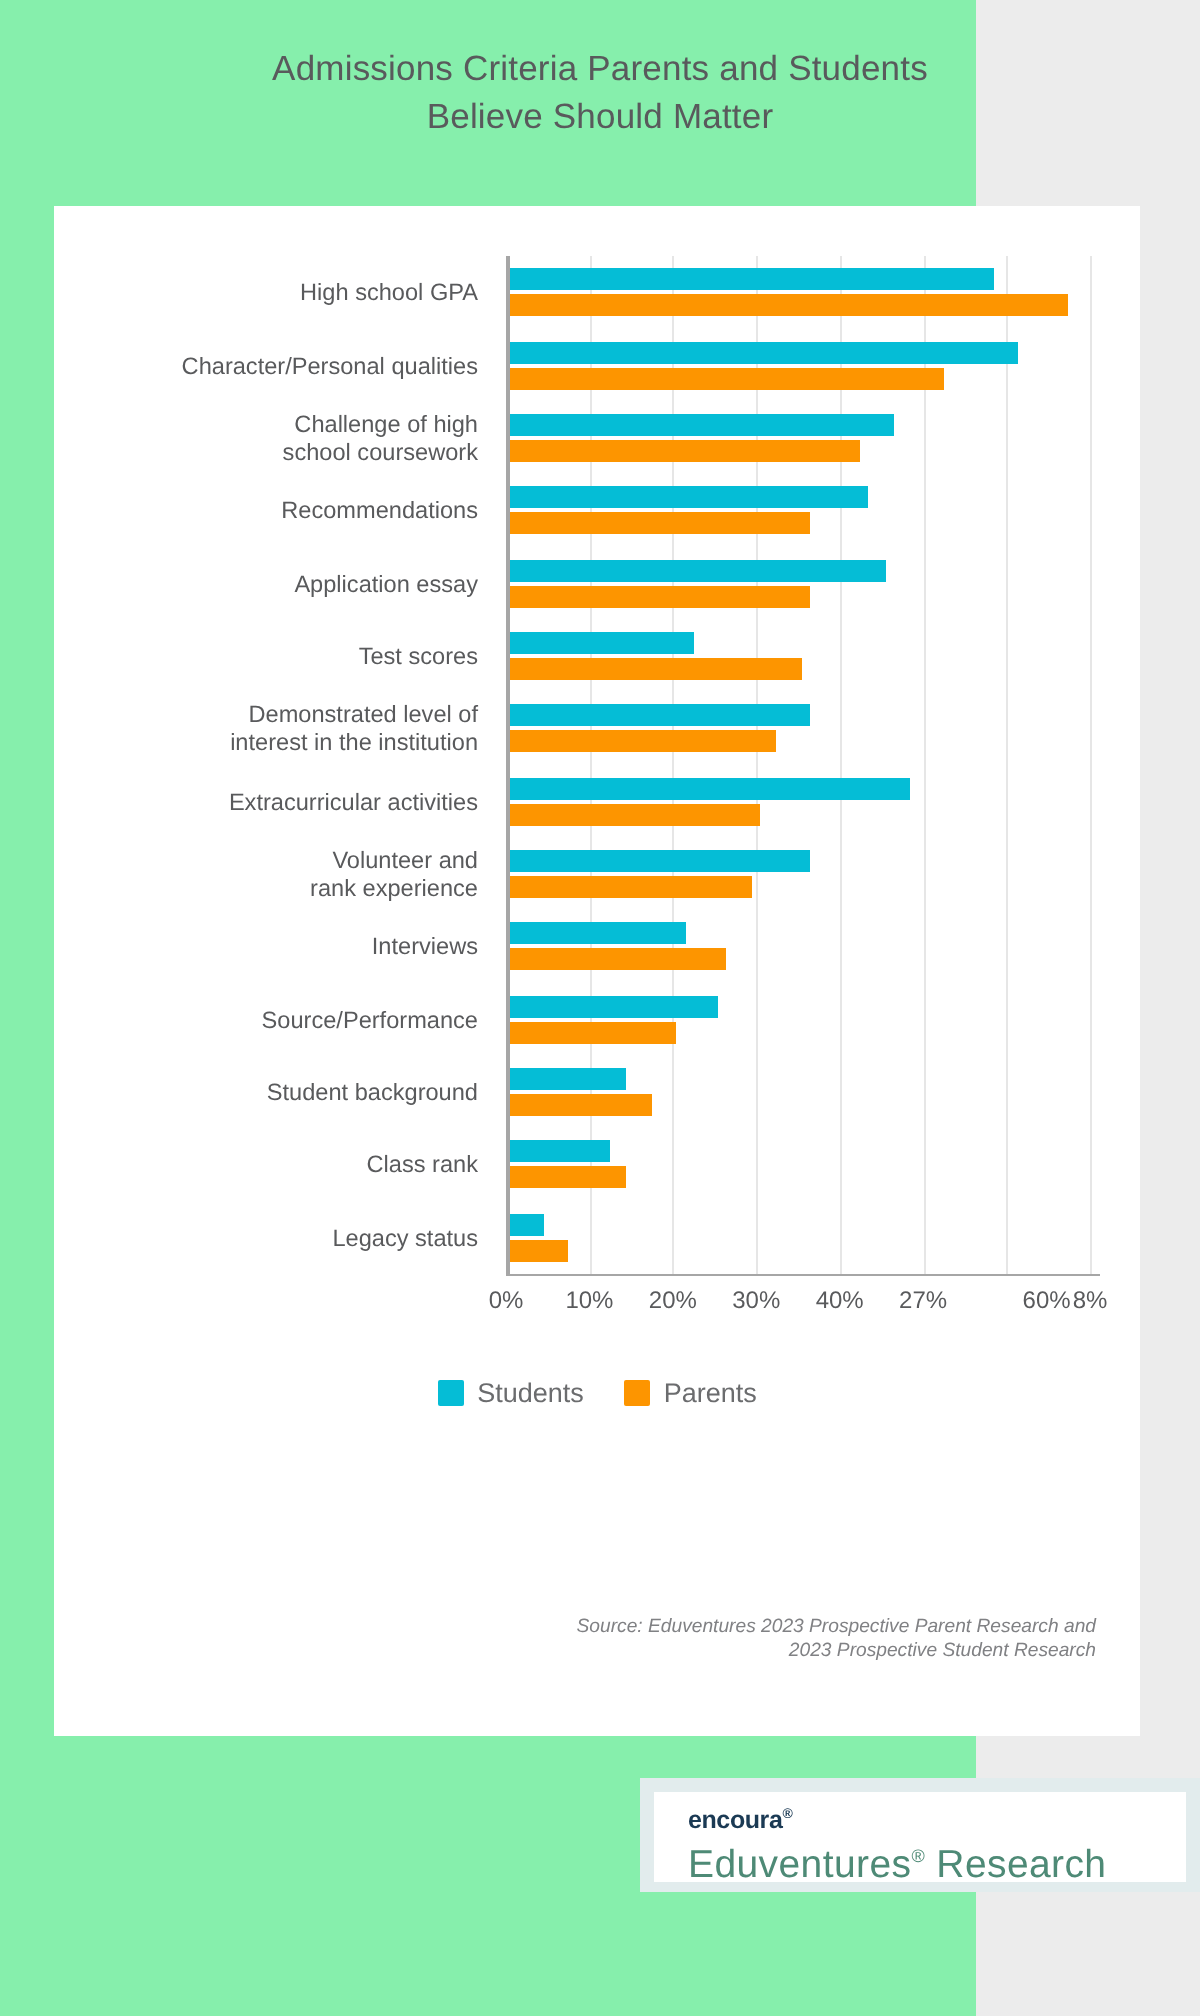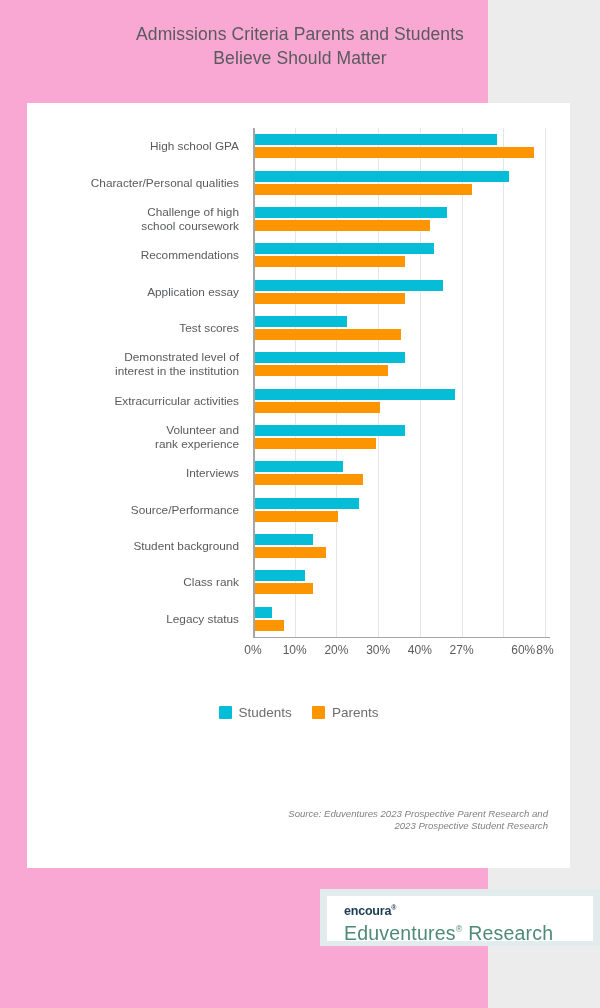--- a/index.html
+++ b/index.html
@@ -5,21 +5,21 @@
   * { box-sizing: border-box; margin: 0; padding: 0; }
   html, body {
     width: 600px; height: 1008px;
     background: #ececec;
     font-family: "Liberation Sans", sans-serif;
     overflow: hidden;
   }
   #page {
     position: relative;
     width: 488px; height: 1008px;
-    background: #f9a8d4;
+    background: #86efac;
   }
 
   
   .title {
     position: absolute;
     left: 0; top: 22px;
     width: 600px;
     text-align: center;
     font-size: 17.5px;
     line-height: 24px;
@@ -111,21 +111,21 @@
     top: 0;
     font-size: 12px;
     color: #595a5c;
     transform: translateX(-50%);
     white-space: nowrap;
   }
 
   
   .legend {
     position: absolute;
-    left: 0; top: 602px;
+    left: 0; top: 586px;
     width: 543px;
     display: flex;
     justify-content: center;
     align-items: center;
     gap: 20px;
     text-align: center;
   }
   .legend-item {
     display: flex;
     align-items: center;

